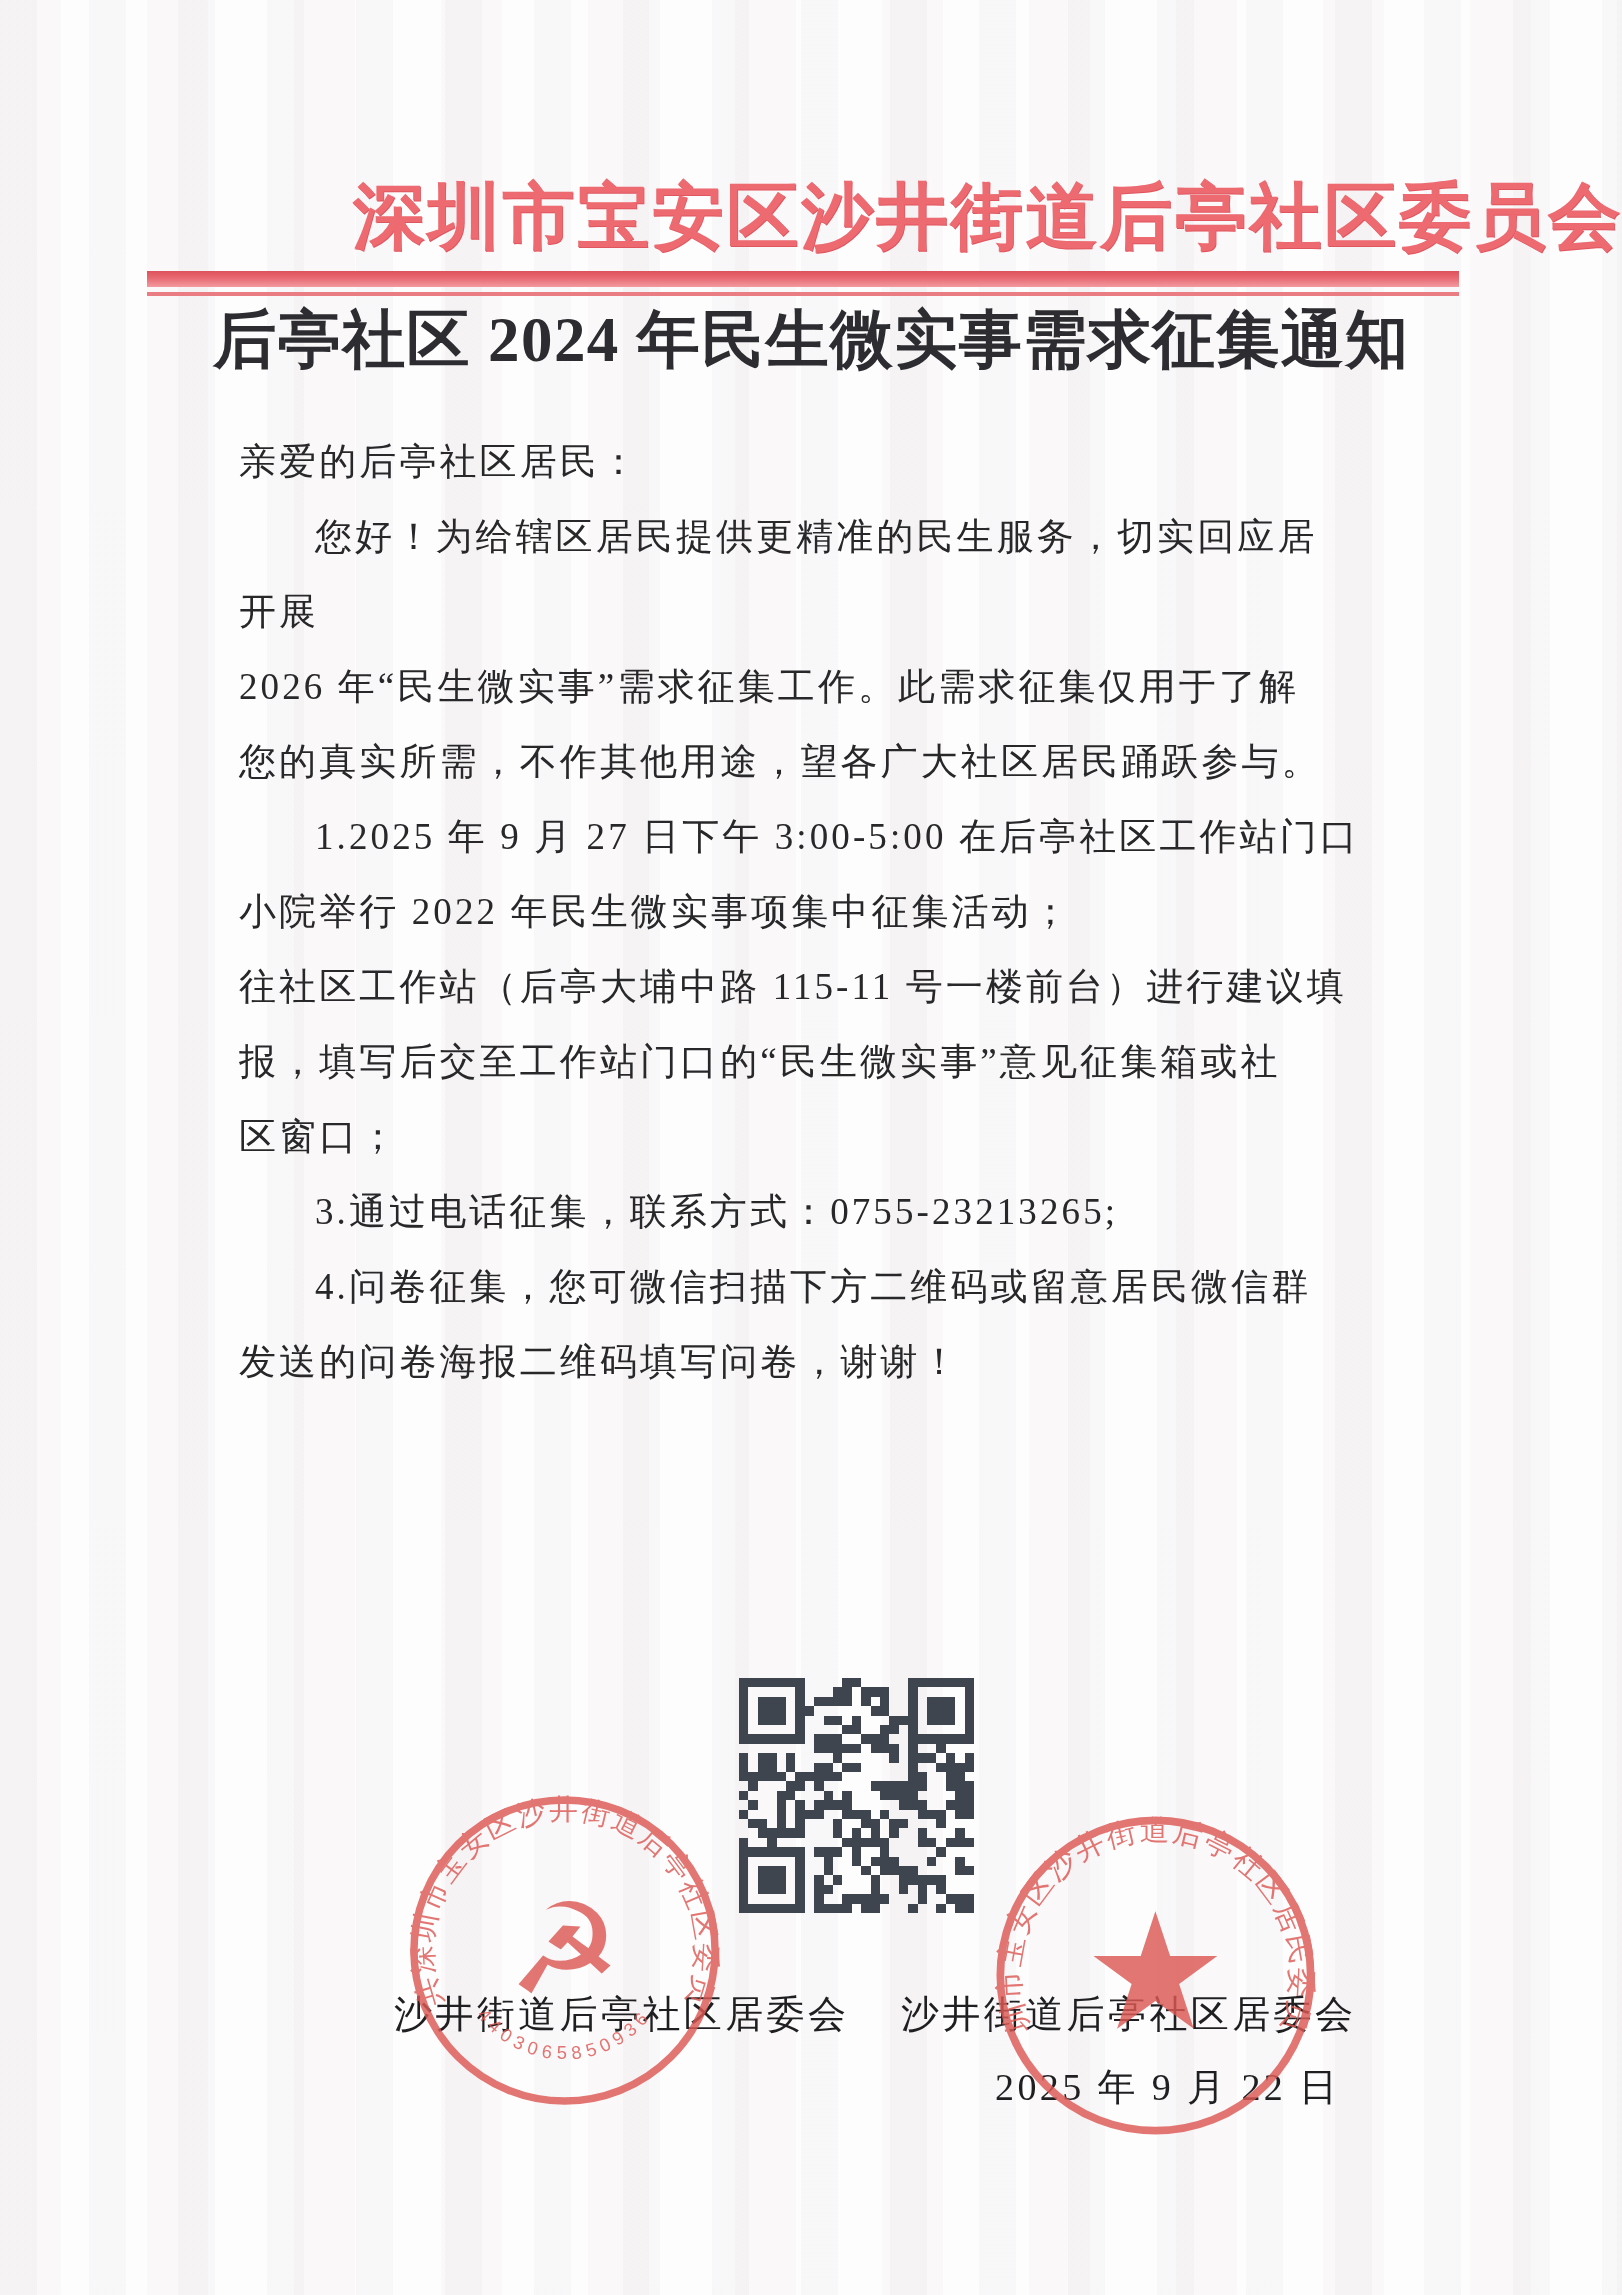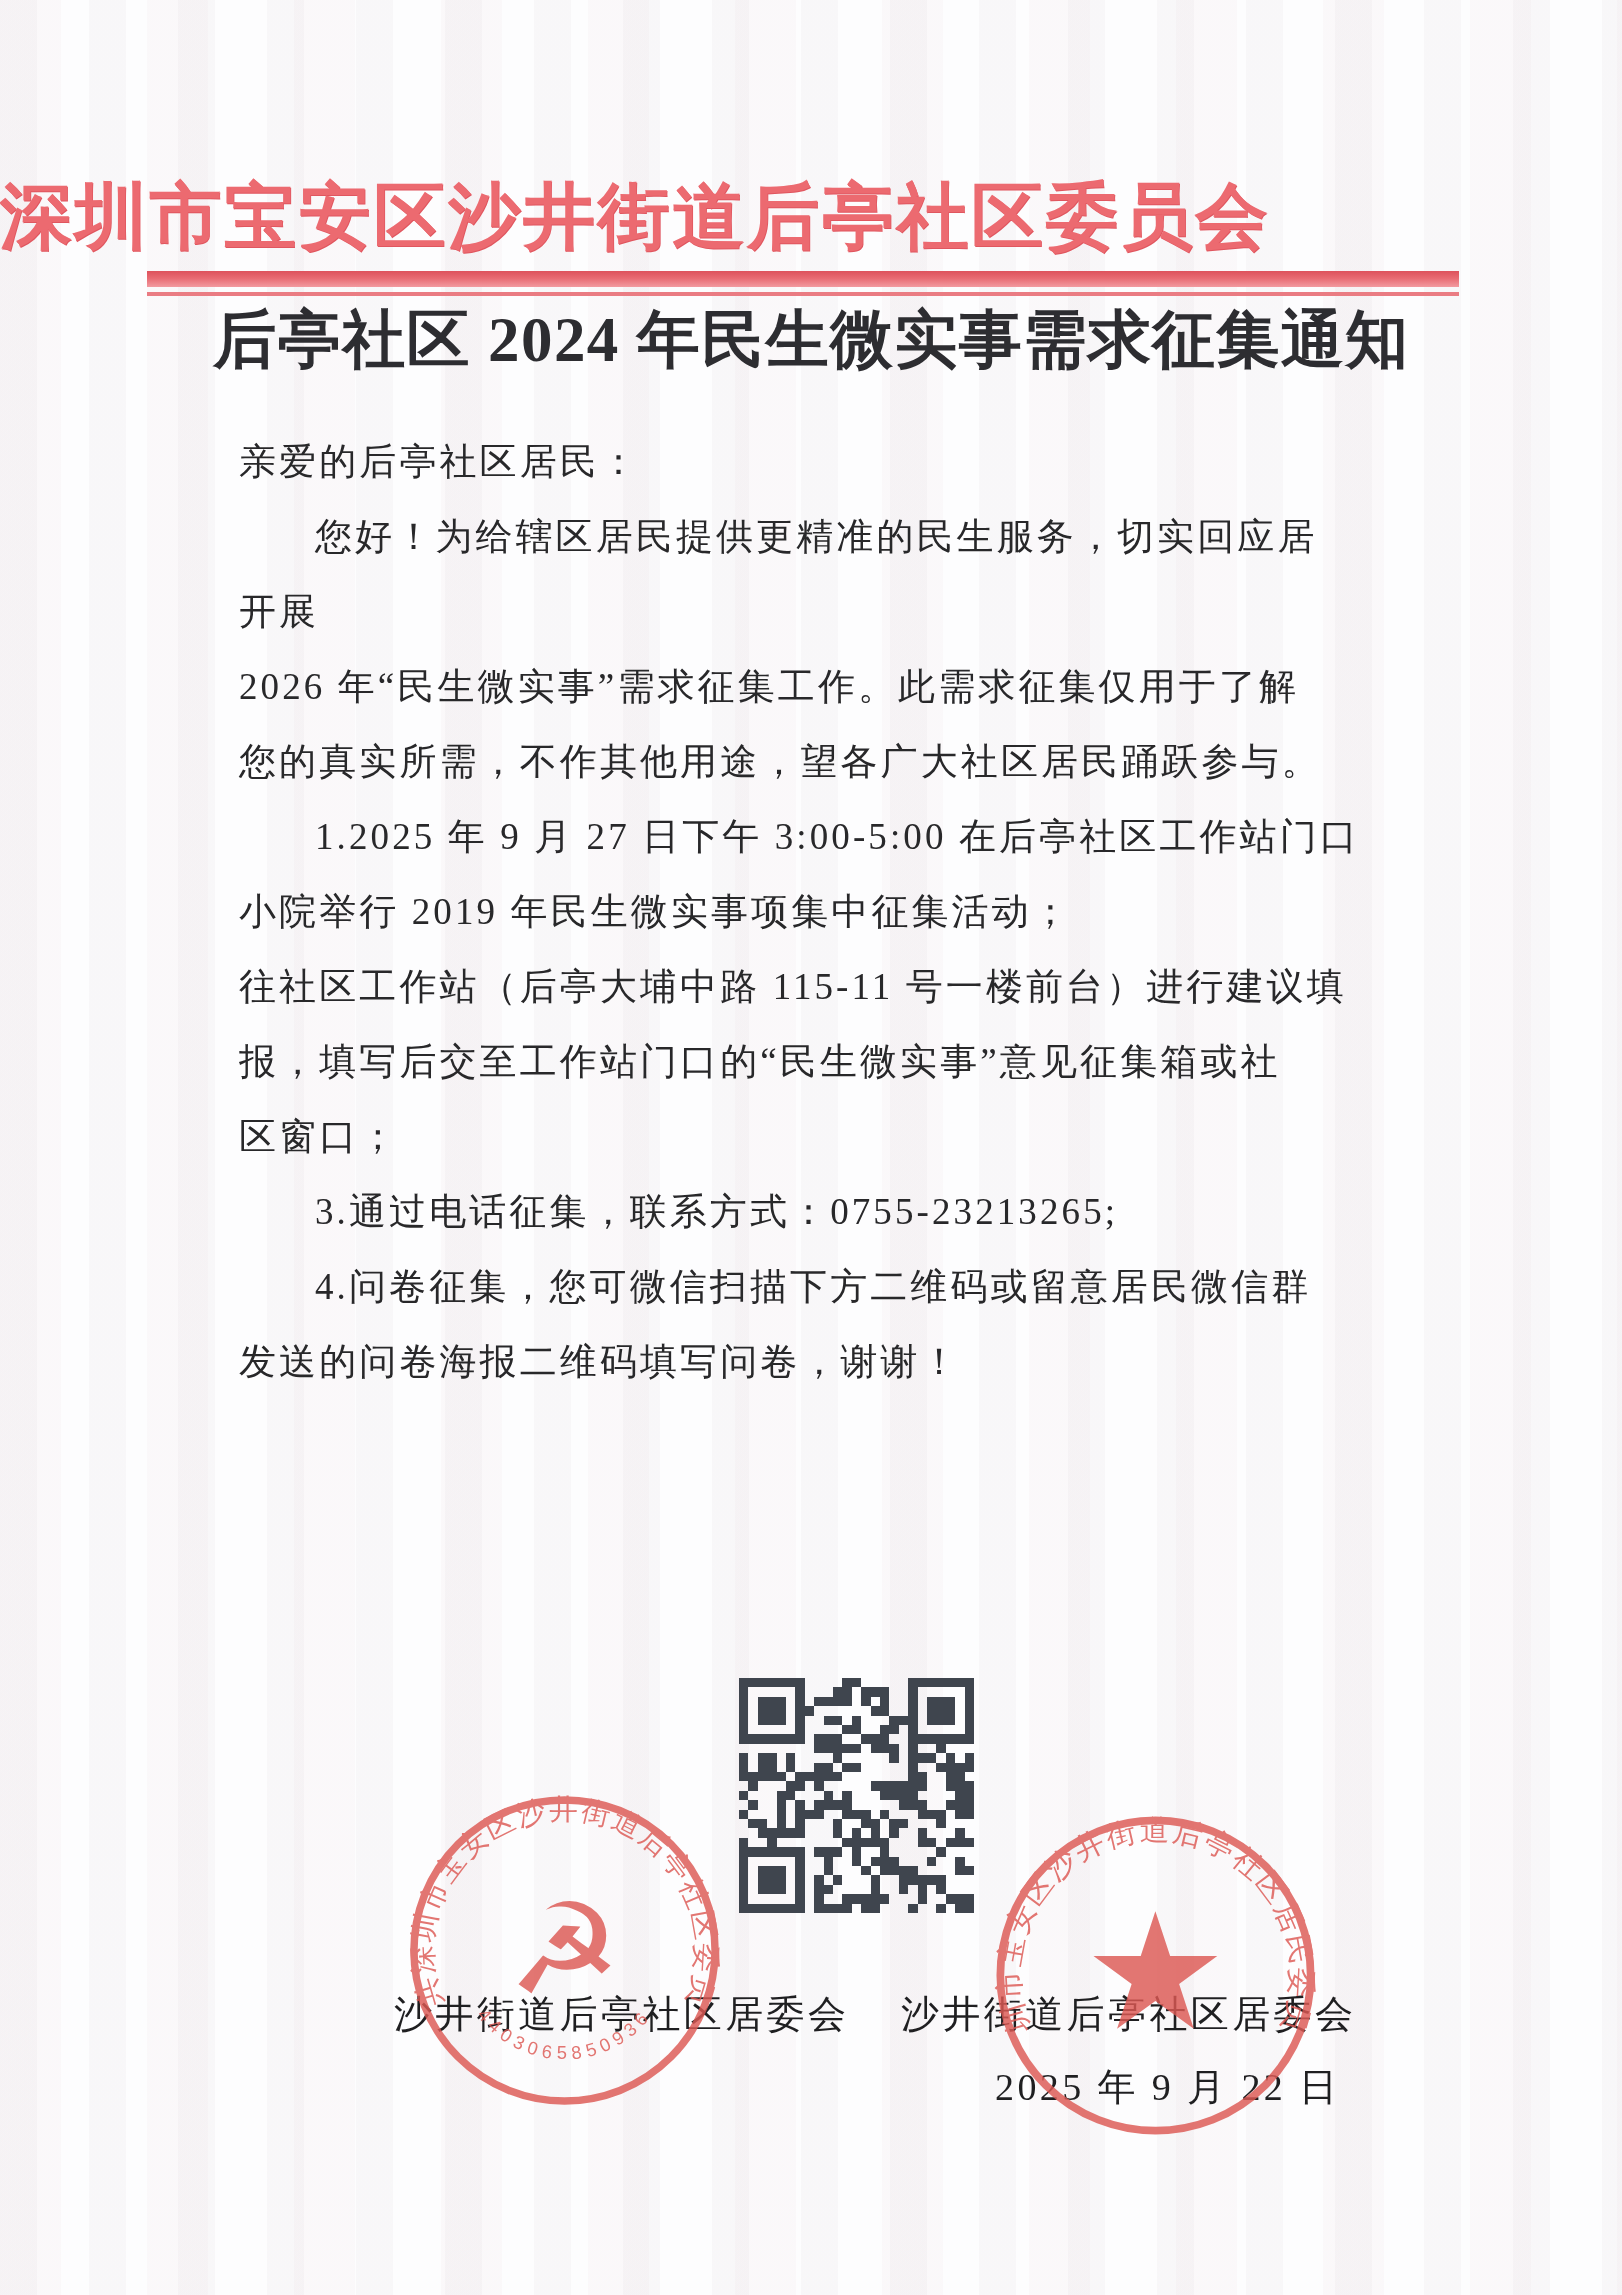--- a/index.html
+++ b/index.html
@@ -11,21 +11,21 @@
       repeating-linear-gradient(90deg, rgba(205,195,202,0.10) 0 37px, rgba(255,255,255,0) 37px 89px),
       repeating-linear-gradient(90deg, rgba(228,205,212,0.10) 0 61px, rgba(255,255,255,0) 61px 147px),
       #fdfdfe;
     overflow:hidden;
     font-family:"Liberation Serif","DejaVu Serif",serif;
     color:#262626;
   }
   
   .org-title{
     position:absolute;left:0;top:169px;width:100%;
-    text-align:left;
+    text-align:right;
     font-family:"Liberation Sans","DejaVu Sans",sans-serif;
     font-weight:bold;
     font-size:72px;
     letter-spacing:2.7px;
     color:#ec6a70;
     text-shadow:0.7px 0.7px 0 #e0565f;
     white-space:nowrap;
   }
   .rule-wrap{position:absolute;left:147px;top:271px;width:1312px;}
   .rule-thick{height:16.4px;background:linear-gradient(180deg,#dd525c 0%,#e86a72 45%,#f29aa0 100%);}
@@ -88,21 +88,21 @@
 
   <div class="doc-title">后亭社区 2024 年民生微实事需求征集通知</div>
 
   <div class="body-text">
     <div class="line">亲爱的后亭社区居民：</div>
     <div class="line indent">您好！为给辖区居民提供更精准的民生服务，切实回应居</div>
     <div class="line">开展</div>
     <div class="line">2026 年“民生微实事”需求征集工作。此需求征集仅用于了解</div>
     <div class="line">您的真实所需，不作其他用途，望各广大社区居民踊跃参与。</div>
     <div class="line indent">1.2025 年 9 月 27 日下午 3:00-5:00 在后亭社区工作站门口</div>
-    <div class="line">小院举行 2019 年民生微实事项集中征集活动；</div>
+    <div class="line">小院举行 2022 年民生微实事项集中征集活动；</div>
     <div class="line">往社区工作站（后亭大埔中路 115-11 号一楼前台）进行建议填</div>
     <div class="line">报，填写后交至工作站门口的“民生微实事”意见征集箱或社</div>
     <div class="line">区窗口；</div>
     <div class="line indent">3.通过电话征集，联系方式：0755-23213265;</div>
     <div class="line indent">4.问卷征集，您可微信扫描下方二维码或留意居民微信群</div>
     <div class="line">发送的问卷海报二维码填写问卷，谢谢！</div>
   </div>
 
   <div class="qr">
       <i style="grid-row:1;grid-column:1"></i>

